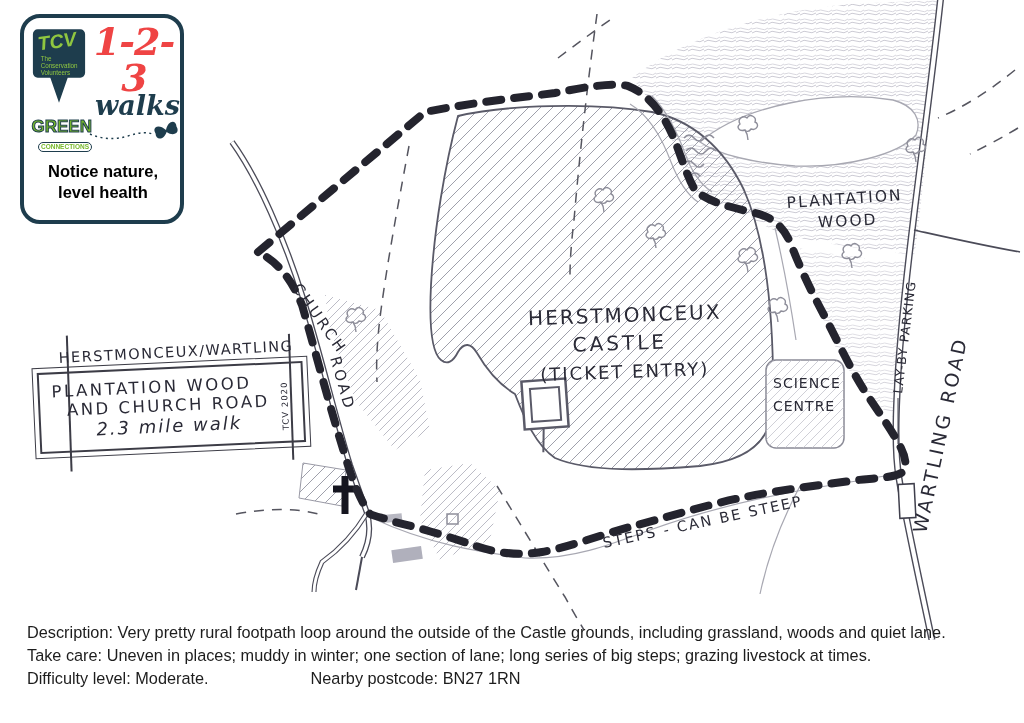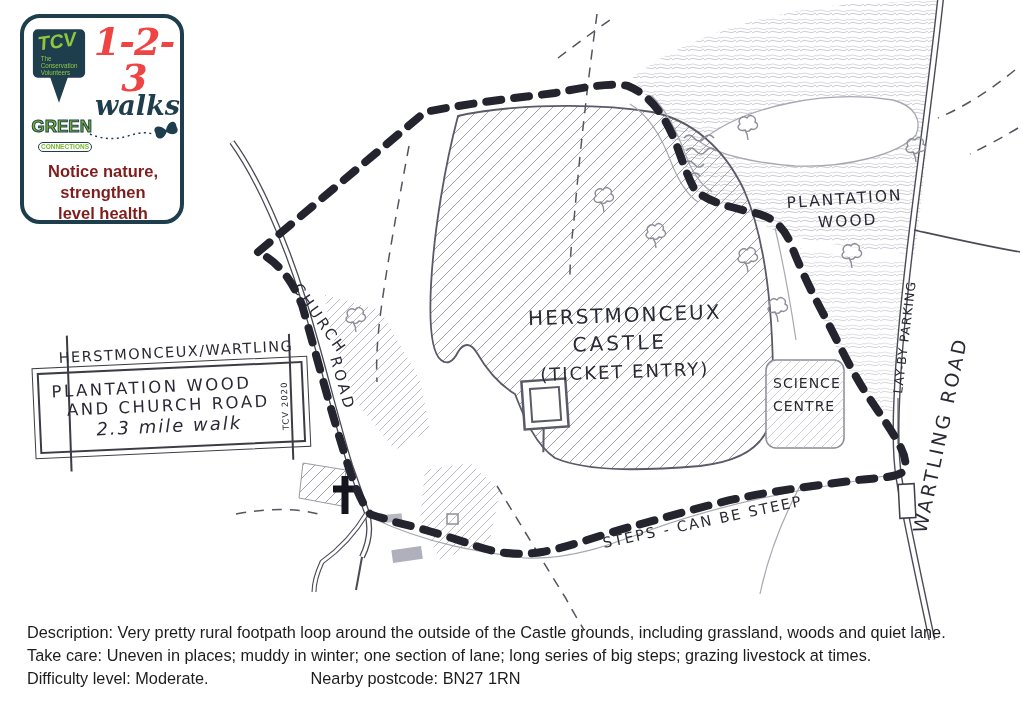--- a/index.html
+++ b/index.html
@@ -16,21 +16,21 @@
   .one23{font-family:"DejaVu Serif",serif;font-weight:700;font-style:italic;font-size:38px;
          line-height:36px;color:#ef4444;letter-spacing:-1px;}
   .walks{font-family:"DejaVu Serif",serif;font-weight:700;font-style:italic;font-size:27px;
          line-height:24px;color:#1e3d4d;margin-top:-2px;text-align:right;}
   .green-badge{margin-top:4px;width:62px;text-align:right;}
   .green-word{font-size:17px;font-weight:800;color:#76b82a;letter-spacing:0;
               -webkit-text-stroke:1px #1e3d4d;line-height:17px;}
   .connections{font-size:6.5px;font-weight:700;color:#76b82a;border:1.5px solid #1e3d4d;
                border-radius:5px;padding:0 2px;display:inline-block;line-height:8px;}
   .trail{display:block;margin:0 auto;}
-  .tagline{margin-top:8px;text-align:center;font-weight:700;font-size:16.5px;line-height:21px;color:#7f1d1d;}
+  .tagline{margin-top:8px;text-align:center;font-weight:700;font-size:16.5px;line-height:21px;color:#000000;}
 
   
   .sign{position:absolute;left:38px;top:344px;width:266px;transform:rotate(-2deg);z-index:4;}
   .hand{font-family:"DejaVu Sans",sans-serif;color:#2a2a36;}
   .sign-heading{font-size:14.5px;letter-spacing:1.5px;margin-left:22px;transform:rotate(-1deg);white-space:nowrap;}
   .sign-box{margin-top:7px;border:2px solid #3c3c46;outline:1px solid #3c3c46;outline-offset:4px;
             padding:8px 18px 10px 12px;position:relative;transform:rotate(-.6deg);}
   .sign-line1{font-size:16.5px;letter-spacing:2.5px;white-space:nowrap;}
   .sign-line2{font-size:16.5px;letter-spacing:2.5px;text-align:center;white-space:nowrap;}
   .sign-line3{font-size:18px;font-style:italic;letter-spacing:2px;text-align:center;white-space:nowrap;}
@@ -207,21 +207,20 @@
         <div class="one23">1-2-3</div>
         <div class="walks">walks</div>
         <svg class="trail" width="92" height="26" viewBox="0 0 92 26">
           <path d="M2,16 Q20,24 40,18 Q58,12 66,17" stroke="#1e3d4d" stroke-width="1.4" fill="none" stroke-dasharray="2 3.5"></path>
           <path d="M78,12 C73,3 65,5 67,12 C65,19 73,21 78,14 C83,21 91,19 89,12 C91,5 83,3 78,12 Z" fill="#1e3d4d" transform="rotate(-18 78 12)"></path>
         </svg>
       </div>
     </div>
     <div class="tagline">
       <div>Notice nature,</div>
-      <div>strengthen</div>
       <div>level health</div>
     </div>
   </div>
 
   <div class="sign hand">
     <div class="sign-heading">HERSTMONCEUX/WARTLING</div>
     <div class="post post-left"></div>
     <div class="post post-right"></div>
     <div class="sign-box">
       <div class="sign-line1">PLANTATION WOOD</div>

